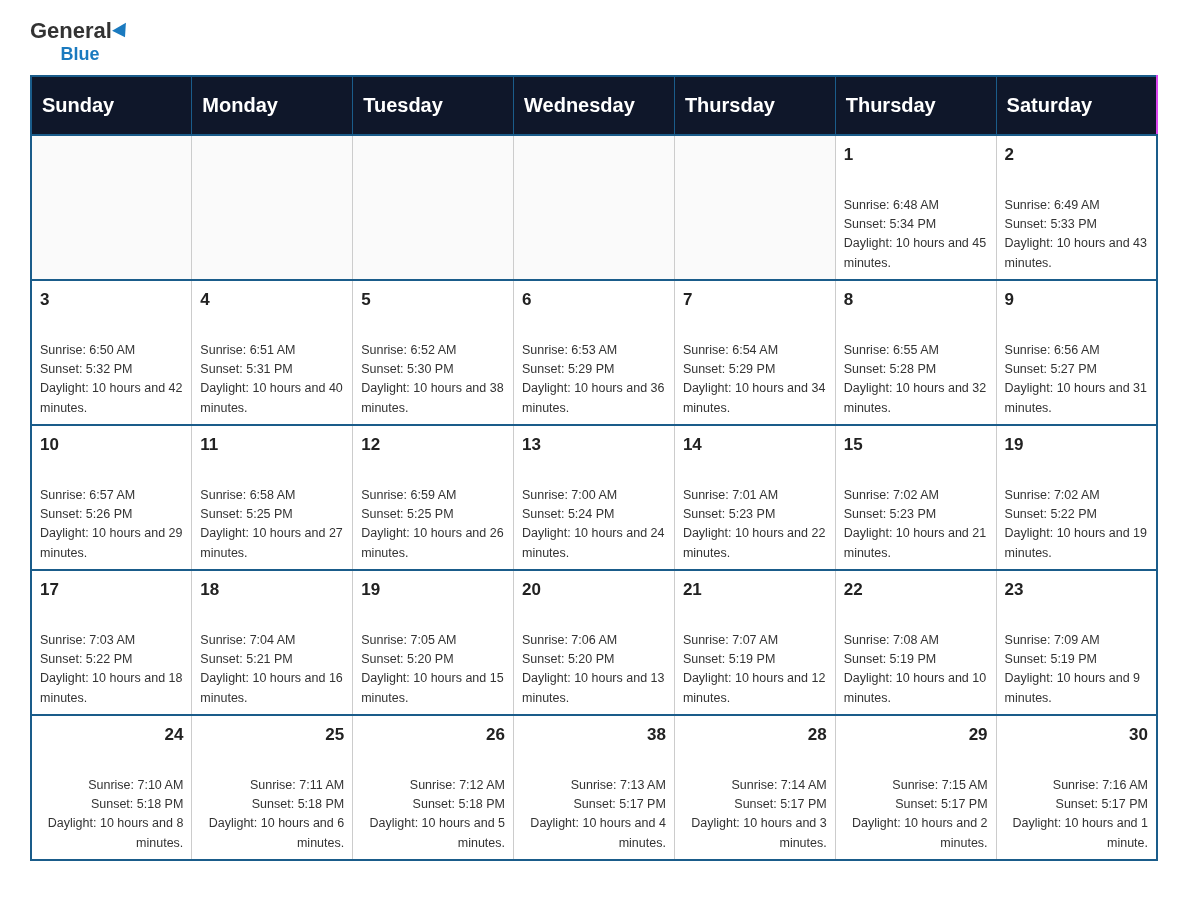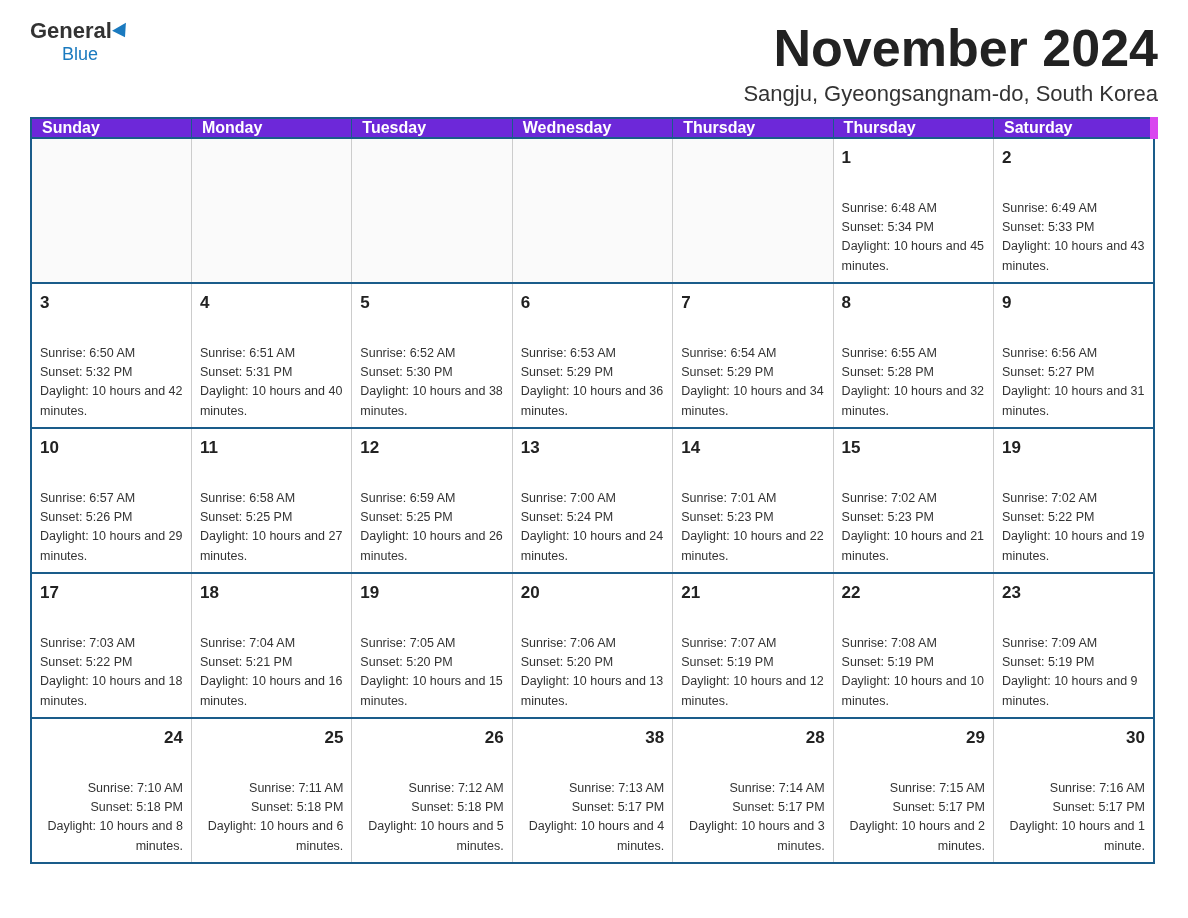--- a/index.html
+++ b/index.html
@@ -33,21 +33,21 @@
       height: 0;
       border-left: 8px solid transparent;
       border-right: 8px solid transparent;
       border-top: 12px solid #1a7abf;
       margin-left: 2px;
       vertical-align: middle;
       transform: rotate(-30deg);
     }
     .logo-blue-line {
       font-size: 18px;
-      font-weight: normal;
+      font-weight: bold;
       color: #1a7abf;
       margin-top: 2px;
     }
     .title-area {
       text-align: right;
     }
     .month-title {
       font-size: 52px;
       font-weight: bold;
       color: #222;
@@ -57,25 +57,25 @@
       font-size: 22px;
       color: #333;
       margin-top: 4px;
     }
     .calendar {
       width: 100%;
       border-collapse: collapse;
       margin-top: 10px;
     }
     .calendar th {
-      background: #6d28d9;
+      background: #0f172a;
       color: #fff;
-      font-size: 16px;
-      font-weight: bold;
-      padding: 0 10px;
+      font-size: 20px;
+      font-weight: bold;
+      padding: 17px 10px;
       text-align: left;
       border: 1px solid #1a5c8a;
     }
     .calendar td {
       border: 1px solid #ccc;
       vertical-align: top;
       padding: 6px 8px;
       width: 14.28%;
       min-height: 110px;
       font-size: 13px;
@@ -105,21 +105,21 @@
     .calendar tbody tr td:first-child {
       border-left: 2px solid #1a5c8a;
     }
     .calendar tbody tr td:last-child {
       border-right: 2px solid #1a5c8a;
     }
     .calendar thead tr th:first-child {
       border-left: 2px solid #1a5c8a;
     }
     .calendar thead tr th:last-child {
-      border-right: 8px solid #d946ef;
+      border-right: 2px solid #d946ef;
     }
     .calendar thead tr th {
       border-top: 2px solid #1a5c8a;
       border-bottom: 2px solid #1a5c8a;
     }
     .empty-cell {
       background: #fafafa;
     }
     .row-divider td {
       border-top: 2px solid #1a5c8a;
@@ -127,24 +127,20 @@
   </style>
 </head>
 <body>
 
 <div class="header-area">
   <div class="logo-area">
     <div class="logo-text">
       General<span class="logo-triangle"></span>
     </div>
     <div class="logo-blue-line">Blue</div>
-  </div>
-  <div class="title-area">
-    <div class="month-title">November 2024</div>
-    <div class="subtitle">Sangju, Gyeongsangnam-do, South Korea</div>
   </div>
 </div>
 
 <table class="calendar">
   <thead>
     <tr>
       <th>Sunday</th>
       <th>Monday</th>
       <th>Tuesday</th>
       <th>Wednesday</th>

